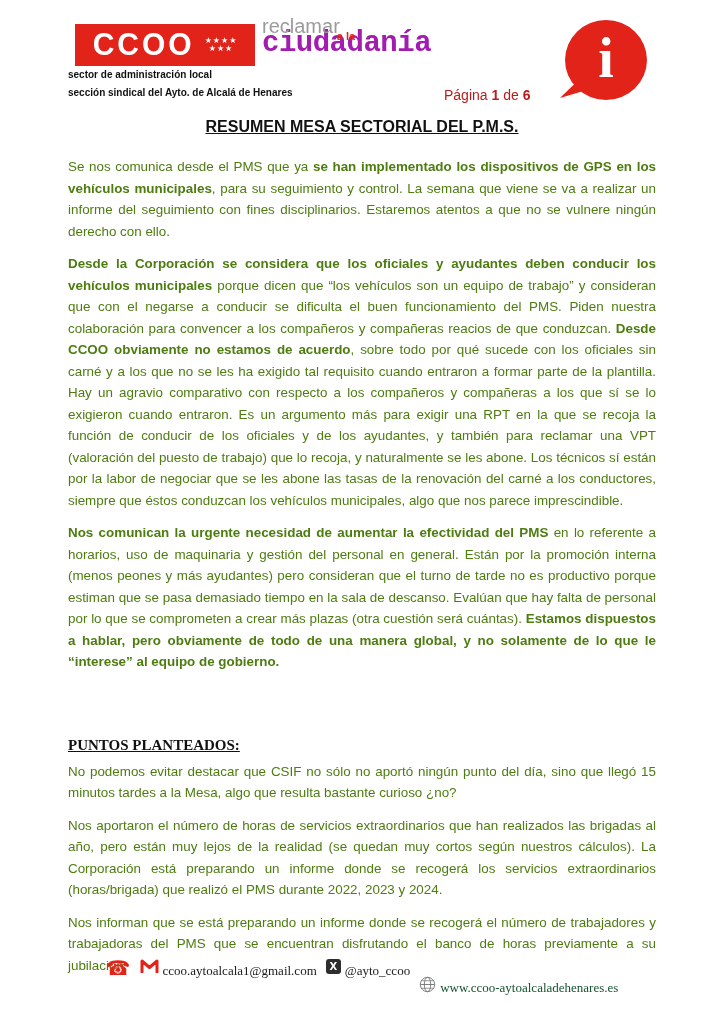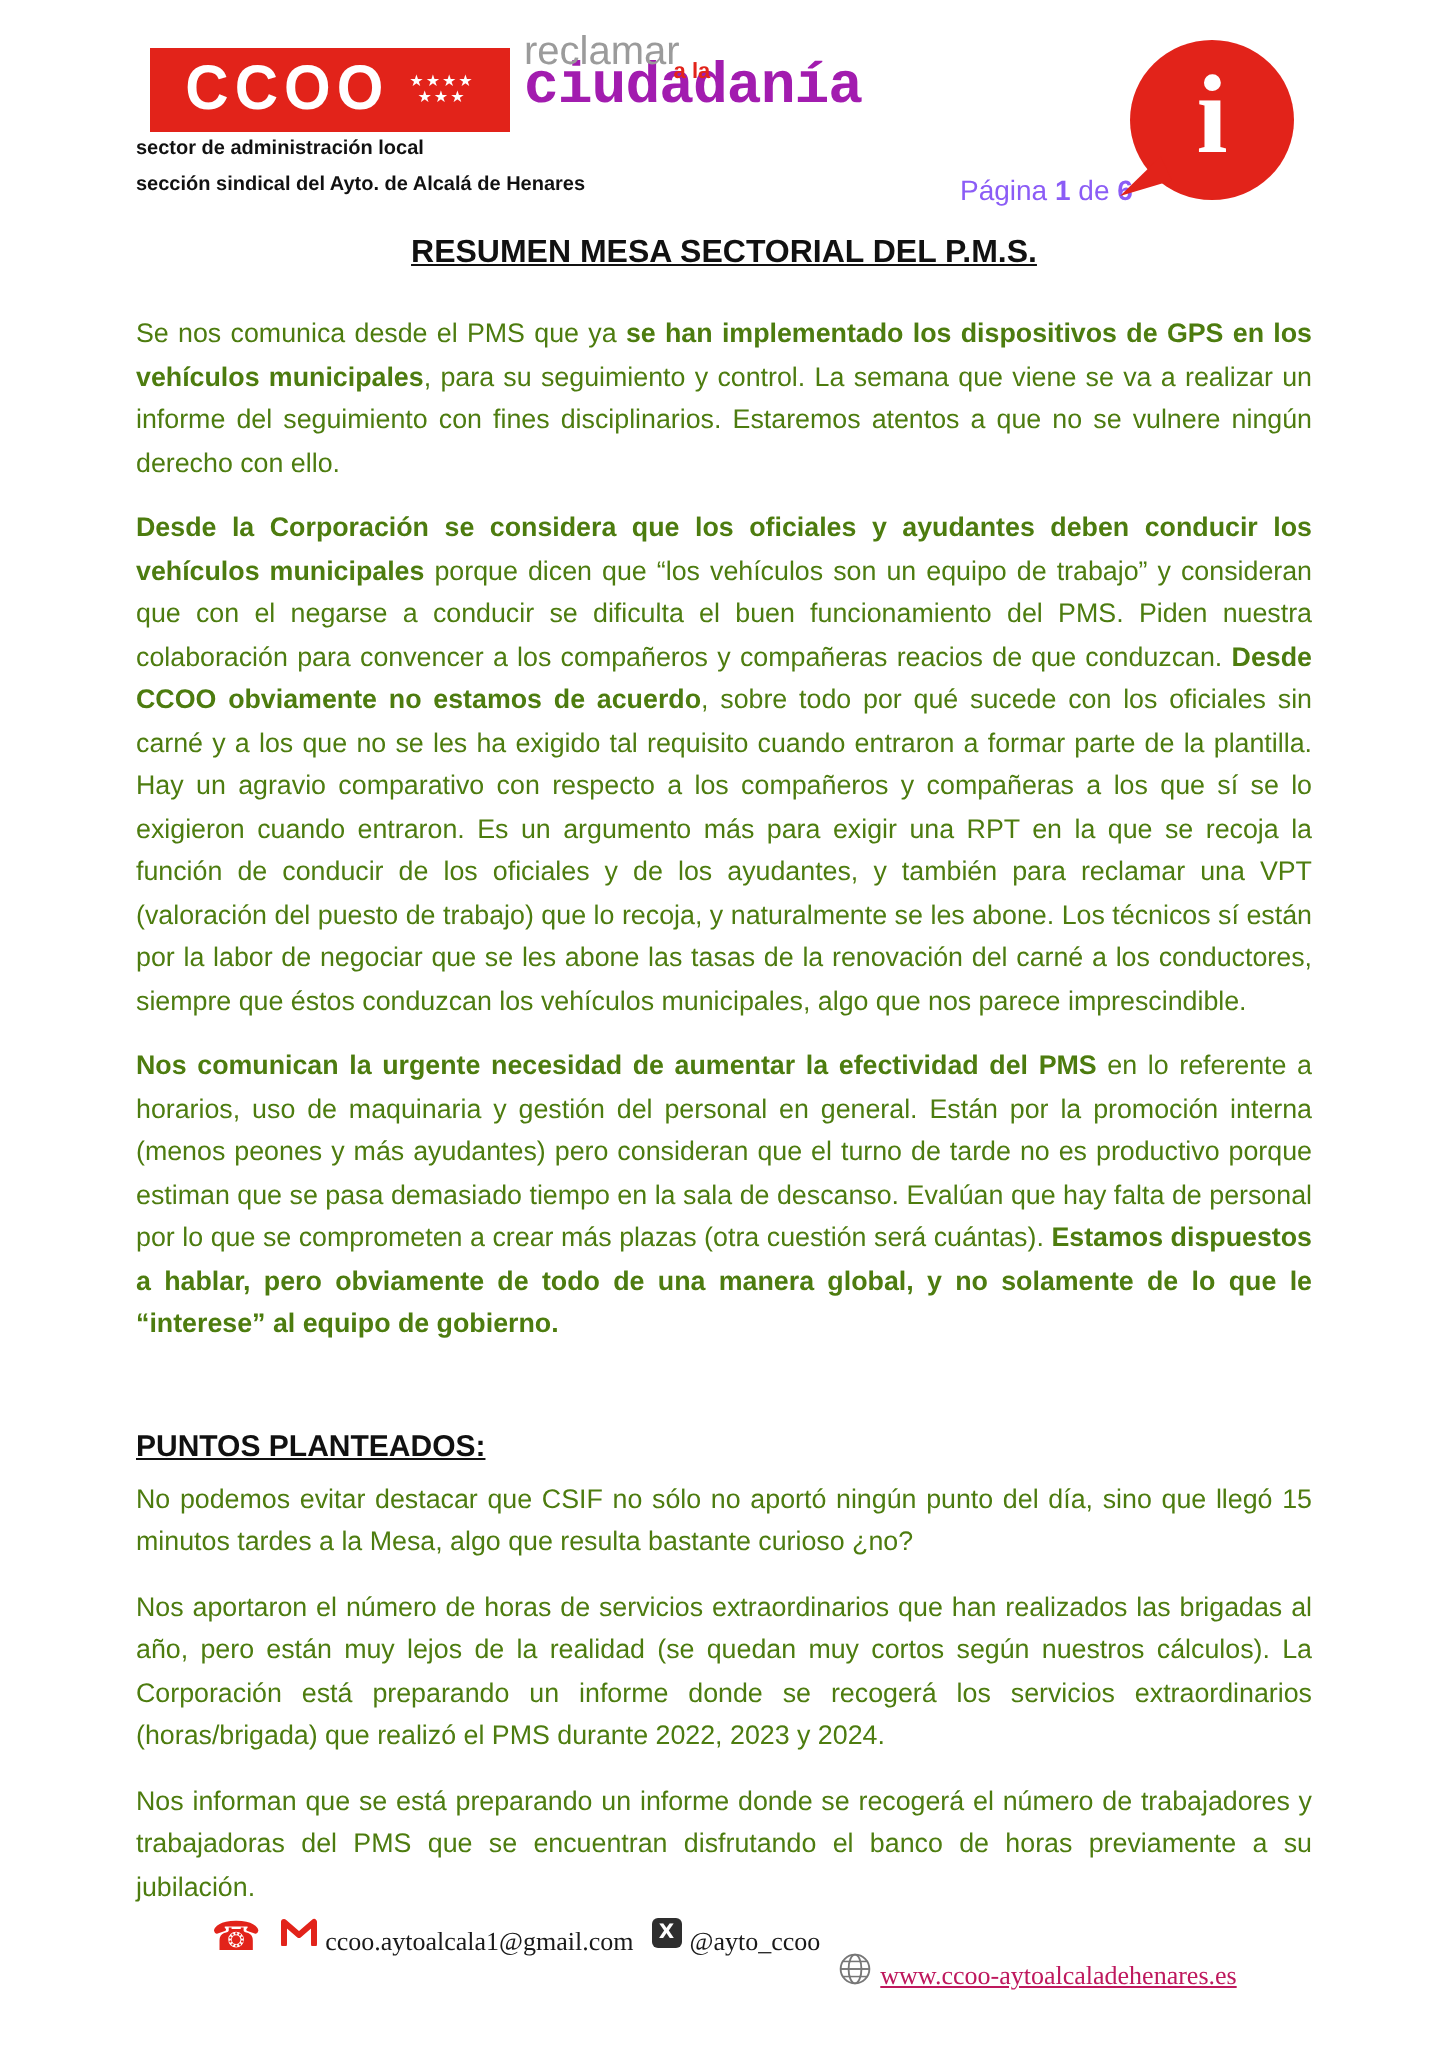--- a/index.html
+++ b/index.html
@@ -26,21 +26,21 @@
   .logo-stars{display:flex;flex-direction:column;align-items:center;line-height:8px;}
   .logo-stars span{color:#fff;font-size:8px;letter-spacing:1px;}
   .logo-right{position:absolute;left:262px;top:16px;line-height:1;}
   .servicios-row{position:relative;}
   .servicios{color:#9b9b9b;font-size:20px;}
   .a-la{color:#e2231a;font-size:11px;font-weight:bold;position:relative;top:7px;left:-3px;}
   .ciudadania{color:#a21caf;font-weight:bold;font-size:29px;margin-top:-7px;letter-spacing:-0.5px;font-family:Liberation Mono, monospace;}
   .org-line{position:absolute;left:68px;font-weight:bold;font-size:10px;color:#111;}
   .org-line1{top:69px;}
   .org-line2{top:87px;}
-  .page-indicator{position:absolute;left:480px;top:87px;font-size:14px;color:#8b5cf6;}
+  .page-indicator{position:absolute;left:444px;top:87px;font-size:14px;color:#b91c1c;}
   .page-indicator b{font-weight:bold;}
   .info-bubble{
     position:absolute;left:565px;top:20px;width:82px;height:80px;
     background:#e2231a;border-radius:50%;
   }
   .bubble-tail{
     position:absolute;left:-5px;bottom:2px;width:26px;height:22px;
     background:#e2231a;
     clip-path:polygon(0 100%, 78% 10%, 100% 65%);
   }
@@ -53,21 +53,21 @@
   
   .doc-body{position:absolute;left:68px;right:68px;top:118px;}
   .doc-title{
     font-size:16px;font-weight:bold;text-align:center;
     text-decoration:underline;margin:0 0 20px 0;color:#111;
   }
   .section-heading{
     font-size:15px;font-weight:bold;text-decoration:underline;
     margin:0 0 7px 0;color:#111;
   }
-  .gap-top{margin-top:42px;}
+  .gap-top{margin-top:64px;font-family:Liberation Serif, serif;}
   .para{
     font-size:13.4px;line-height:21.5px;text-align:justify;
     margin:0 0 11px 0;color:#4d7c0f;
   }
   .para .b{font-weight:bold;}
   
   .doc-footer{
     position:absolute;left:0;right:0;bottom:28px;
     display:flex;align-items:center;justify-content:center;gap:9px;
     font-family:"Liberation Serif",serif;font-size:13px;color:#1a1a1a;
@@ -76,21 +76,21 @@
   .f-item{display:inline-flex;align-items:flex-end;gap:4px;}
   .phone-glyph{color:#e2231a;font-size:20px;line-height:14px;position:relative;top:-3px;font-family:"DejaVu Sans",sans-serif;}
   .gmail-icon-svg{position:relative;top:-6px;}
   .x-badge{
     display:inline-flex;align-items:center;justify-content:center;
     width:15px;height:15px;background:#2e2e2e;border-radius:3px;
     color:#fff;font-size:10px;font-weight:bold;
     font-family:"DejaVu Sans",sans-serif;position:relative;top:-5px;
   }
   .globe-icon-svg{position:relative;top:-3px;}
-  .website-link{color:#be185d;text-decoration:underline;cursor:pointer;margin-top:35px;}
+  .website-link{color:#14532d;cursor:pointer;margin-top:35px;}
 </style>
 </head>
 <body>
 
 <div class="page">
 
   <header>
     <div class="logo-box">
       <span class="logo-ccoo">CCOO</span>
       <span class="logo-stars">

